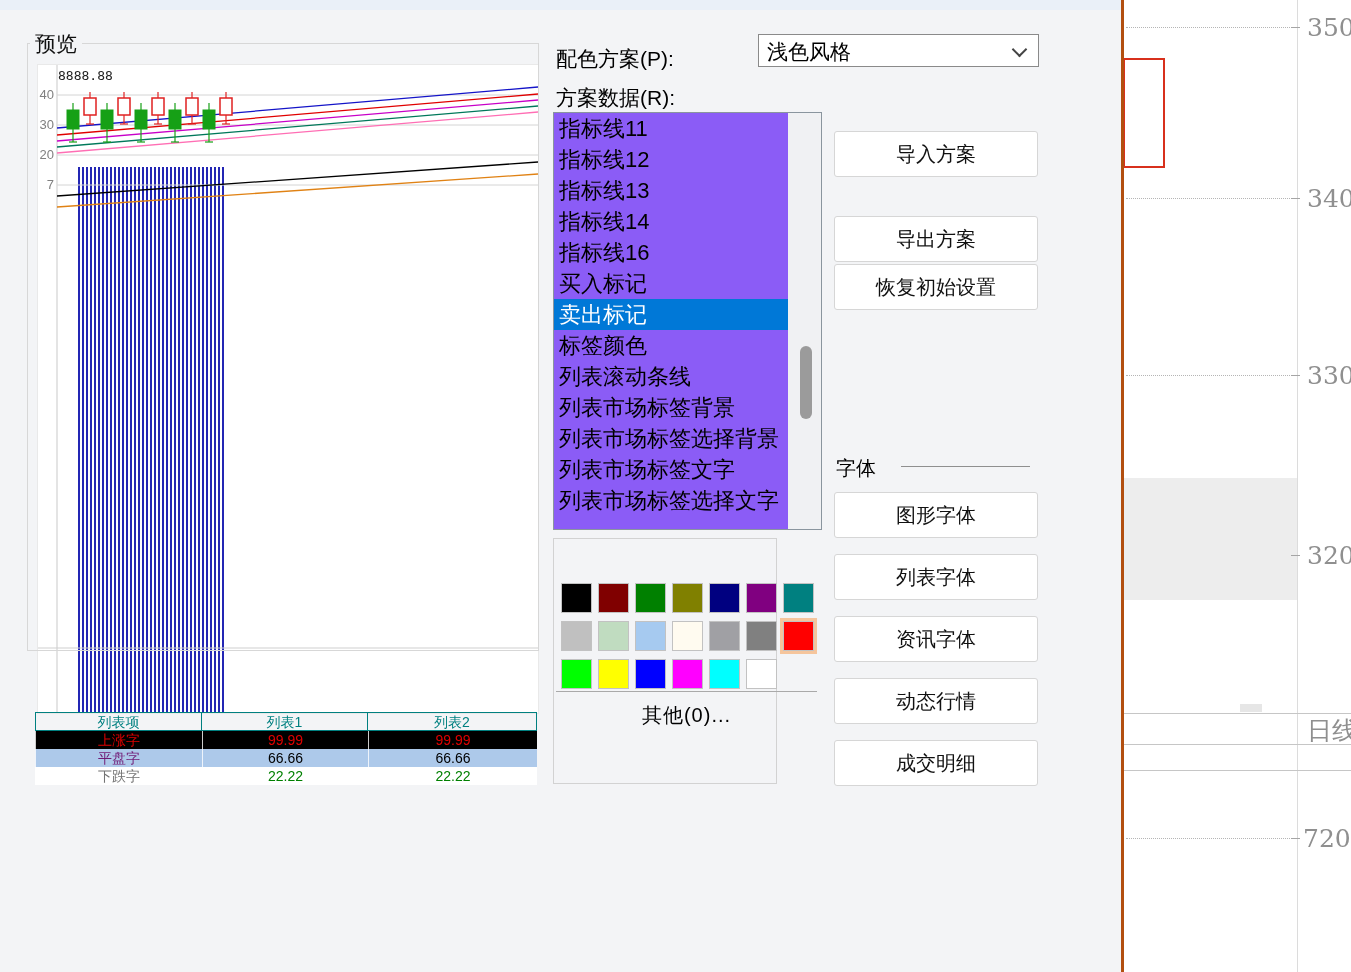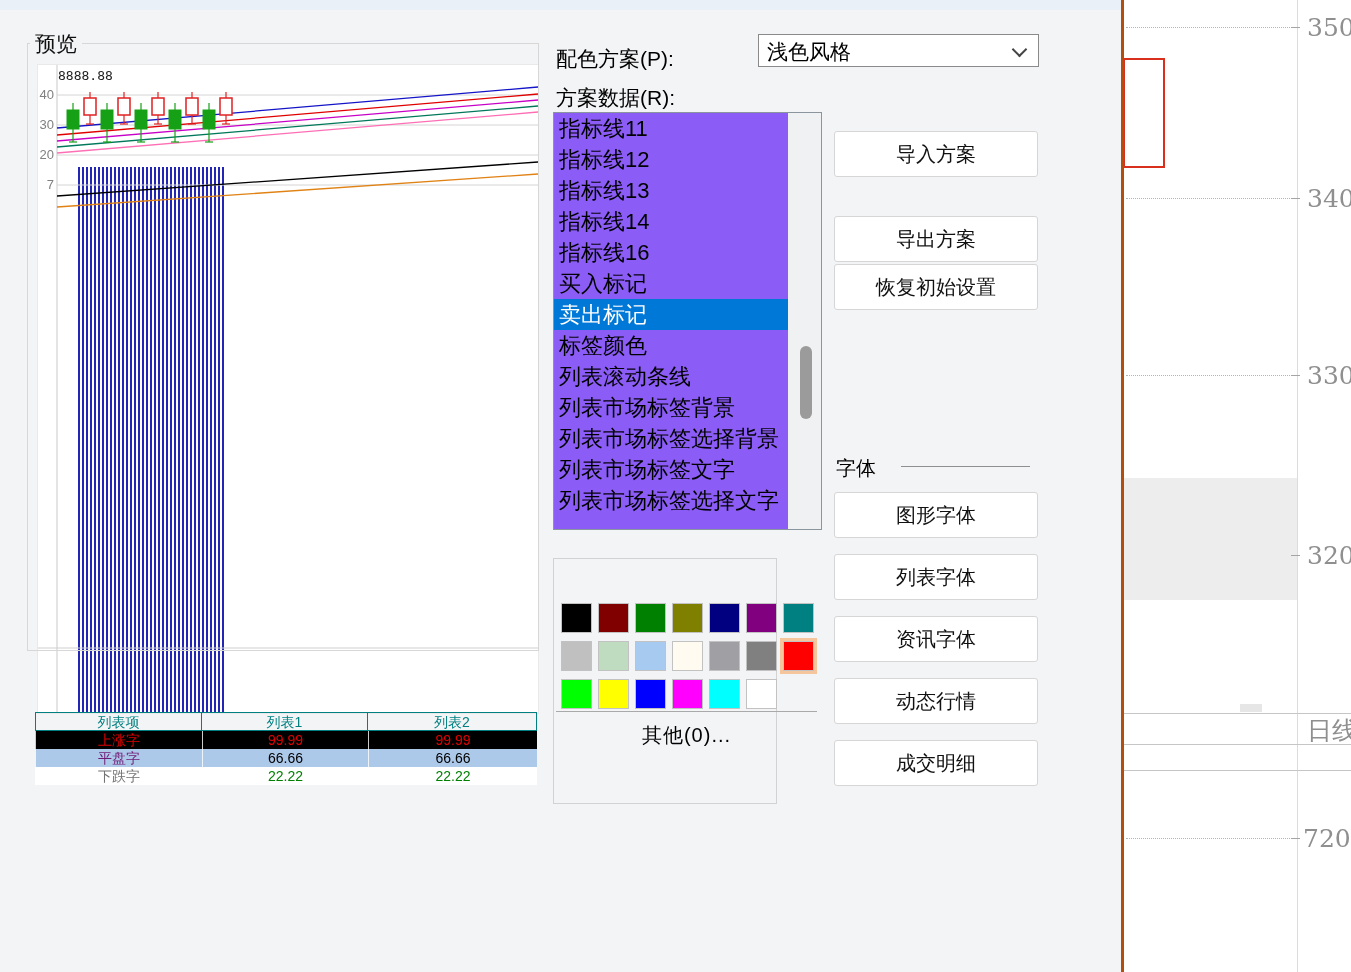--- a/index.html
+++ b/index.html
@@ -43,21 +43,21 @@
   #listtrack{position:absolute;left:234px;top:0;width:33px;height:416px;background:#f0f1f3;}
   #listthumb{position:absolute;left:12px;top:233px;width:12px;height:73px;background:#9b9b9b;border-radius:6px;}
 
   
   .btn{left:834px;width:204px;height:46px;background:#fff;border:1px solid #d6d6d6;border-radius:3px;
     box-sizing:border-box;font-size:20px;color:#111;text-align:center;line-height:44px;}
   #fontlabel{left:836px;top:455px;font-size:20px;color:#000;}
   #fontline{left:901px;top:466px;width:129px;height:1px;background:#8f8f8f;}
 
   
-  #palette{left:553px;top:558px;width:224px;height:246px;border:1px solid #d2d2d2;box-sizing:border-box;}
+  #palette{left:553px;top:538px;width:224px;height:246px;border:1px solid #d2d2d2;box-sizing:border-box;}
   #swatches{position:absolute;left:7px;top:44px;}
   .swrow{display:flex;gap:6px;margin-bottom:8px;}
   .sw{width:31px;height:30px;border:1px solid #c2c2c2;box-sizing:border-box;}
   .sw.sel{outline:3px solid #f5c59c;}
   #palsep{position:absolute;left:2px;top:152px;width:261px;height:1px;background:#a9a9a9;}
   #otherbtn{position:absolute;left:0;top:163px;width:265px;text-align:center;font-size:20px;color:#000;letter-spacing:1px;}
 
   
   .dotline{border-top:1px dotted #b5b5b5;width:166px;height:0;left:1126px;}
   .tick{left:1291px;width:9px;height:1px;background:#a5a5a5;}

